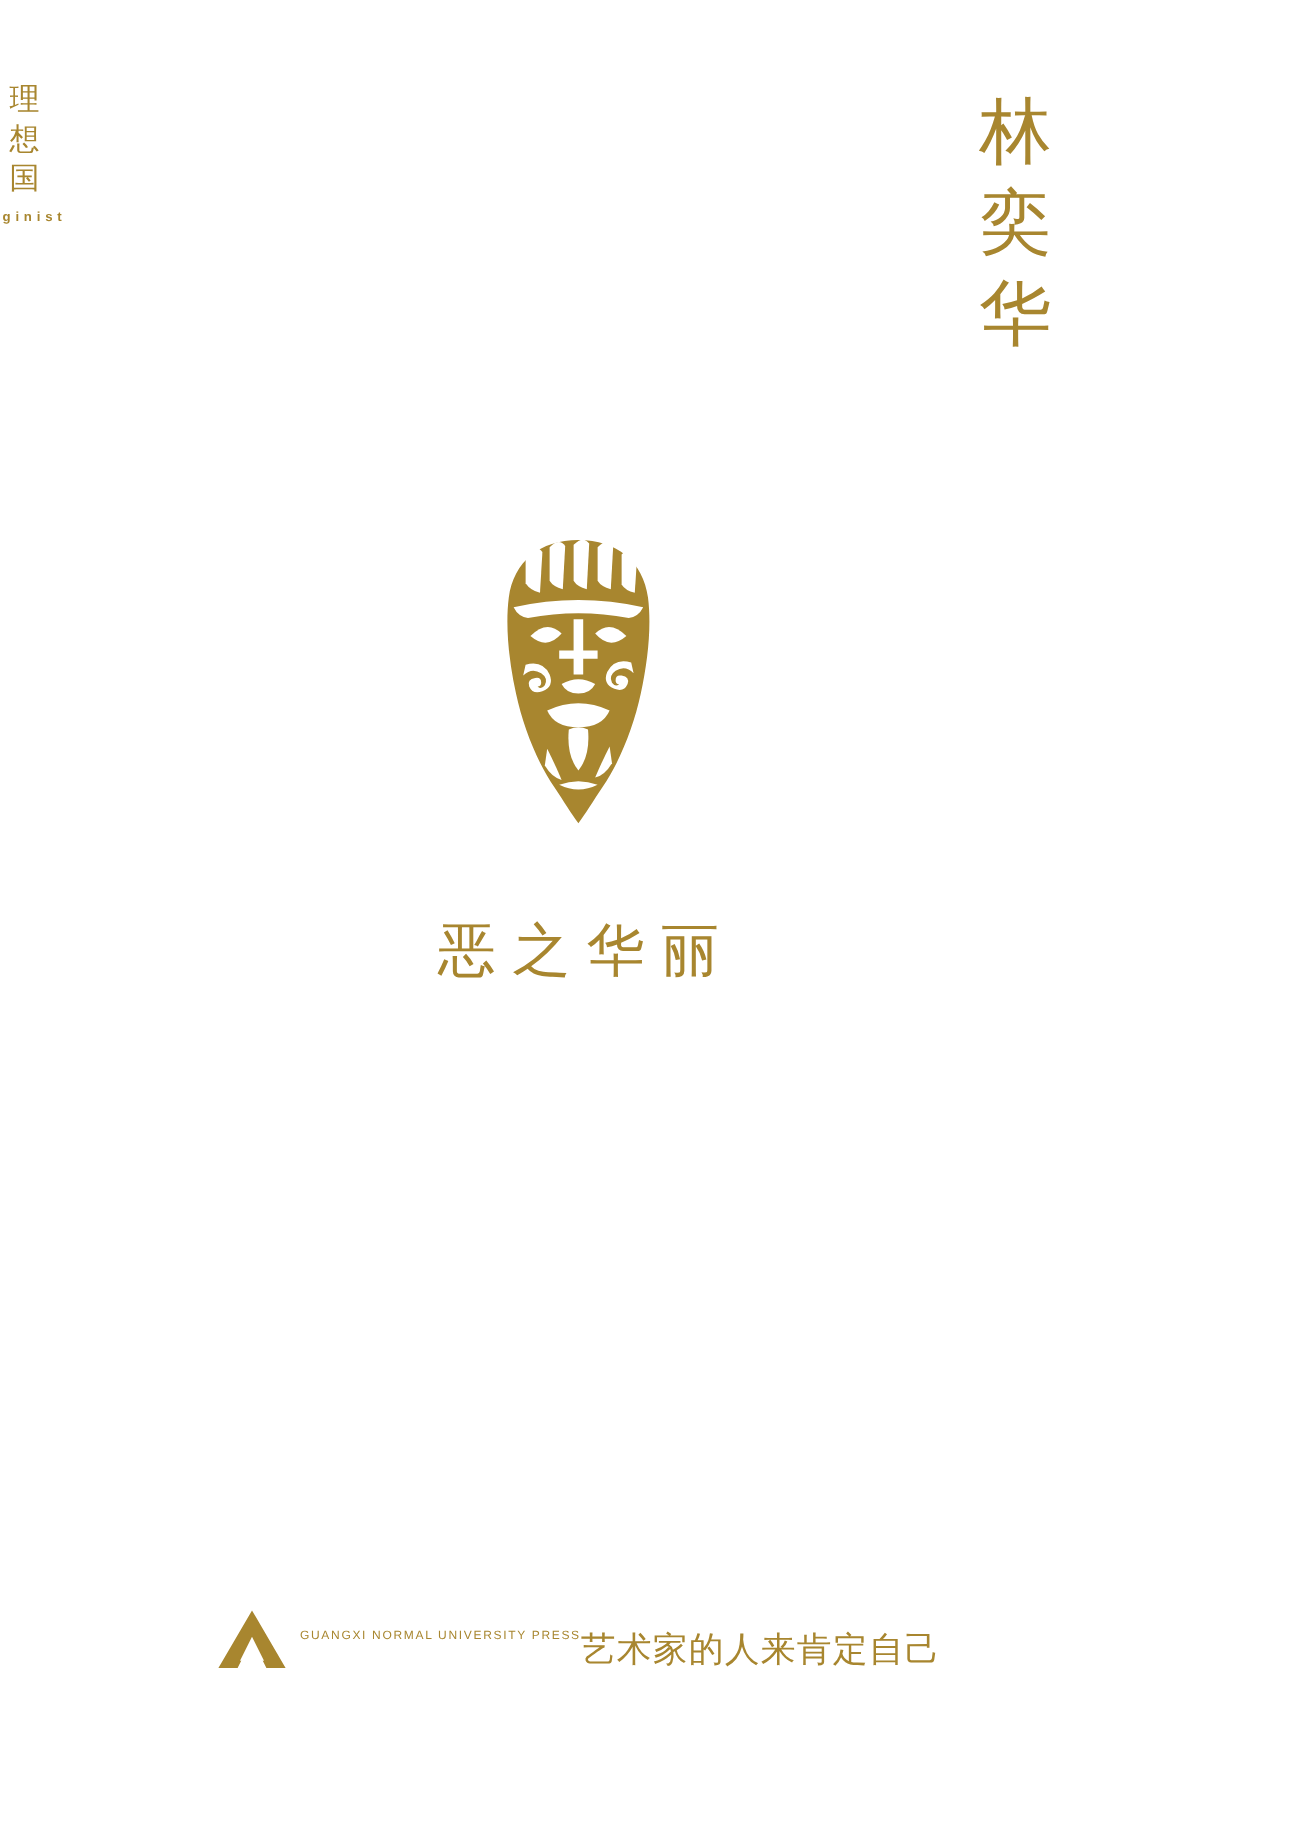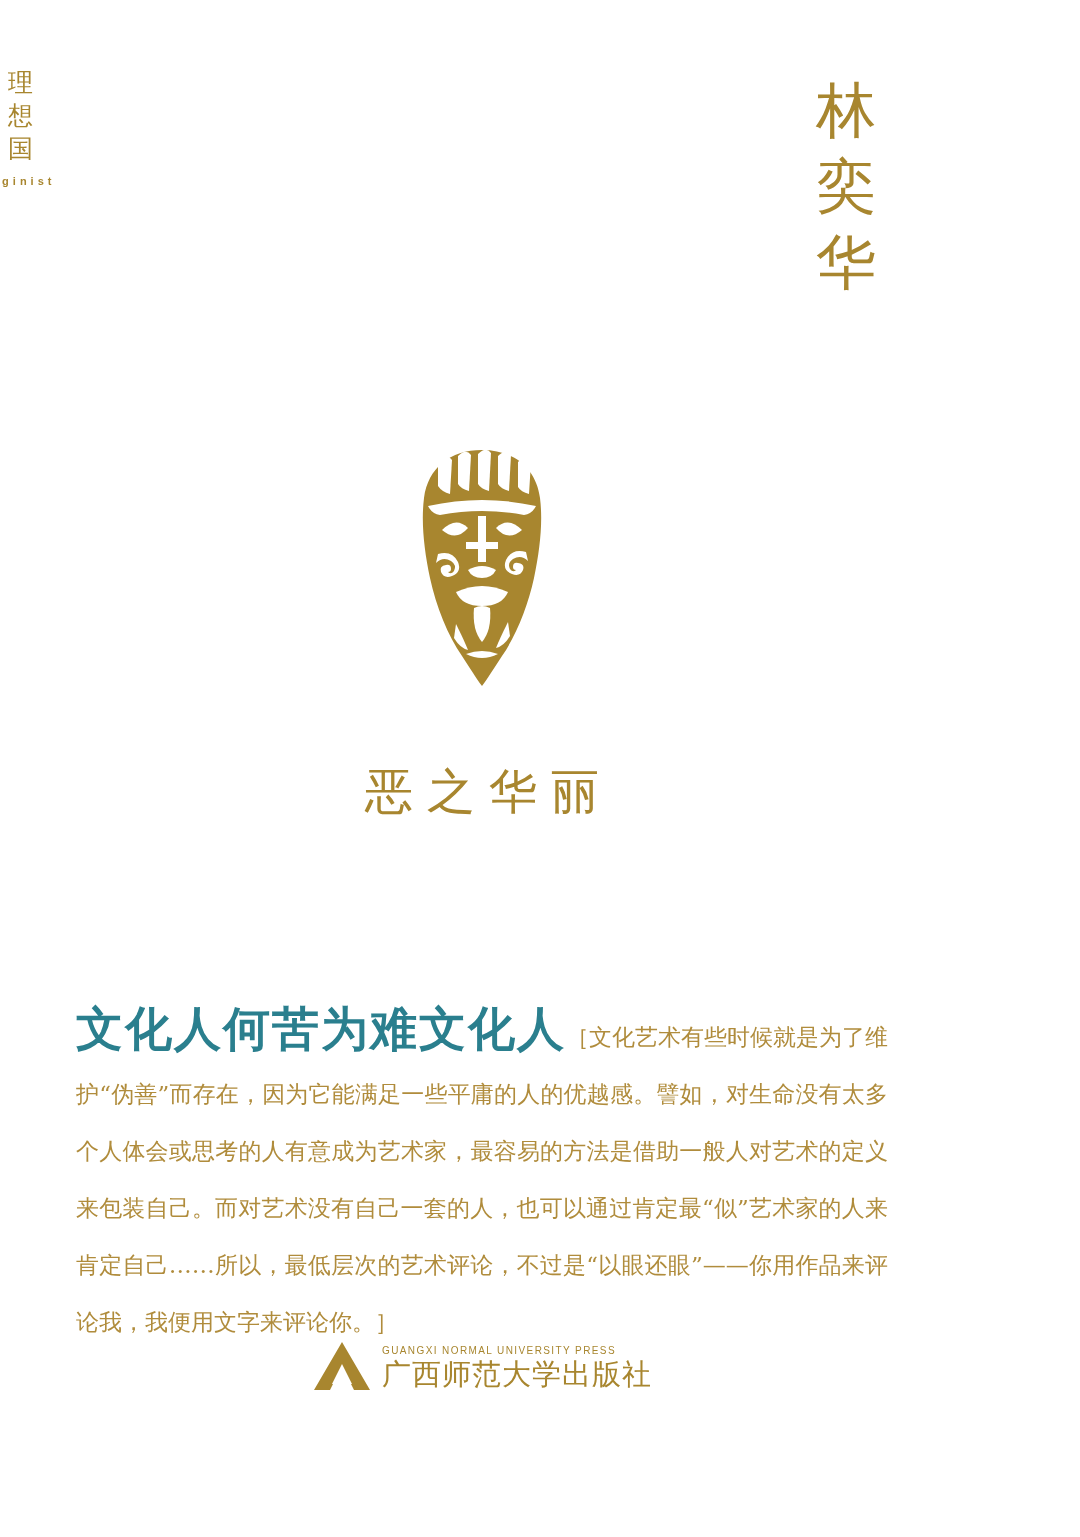--- a/index.html
+++ b/index.html
@@ -140,21 +140,20 @@
     align-items: flex-end;
   }
   .footer-mark {
     width: 60px;
     height: 52px;
     margin-right: 10px;
     flex: none;
   }
   .footer-text {
     display: flex;
-    flex-direction: column;
     align-items: flex-start;
     padding-bottom: 2px;
   }
   .footer-en {
     color: #a8862f;
     font-family: "Liberation Sans", sans-serif;
     font-size: 10px;
     letter-spacing: 1.4px;
     margin-bottom: 2px;
   }
@@ -223,30 +222,27 @@
 
         <path d="M54 178 q8 16 12 26 q-8 -2 -14 -12 Z"></path>
         <path d="M106 176 q-8 16 -12 26 q8 -2 14 -12 Z"></path>
         <path d="M64 208 q16 -6 32 0 q-16 8 -32 0 Z"></path>
       </g>
     </svg>
   </div>
 
   <div class="subtitle">恶之华丽</div>
 
-  <div class="maintext">
-    <p><span class="headline">文化人何苦为难文化人</span><span>［文化艺术有些时候就是为了维护“伪善”而存在，因为它能满足一些平庸的人的优越感。譬如，对生命没有太多个人体会或思考的人有意成为艺术家，最容易的方法是借助一般人对艺术的定义来包装自己。而对艺术没有自己一套的人，也可以通过肯定最“似”艺术家的人来肯定自己……所以，最低层次的艺术评论，不过是“以眼还眼”——你用作品来评论我，我便用文字来评论你。］</span></p>
-  </div>
 
   <div class="footer">
     <div class="footer-mark">
       <svg viewBox="0 0 60 52" width="60" height="52" aria-hidden="true">
         <path d="M30 2 L58 50 L42 50 L30 26 L18 50 L2 50 Z" fill="#a8862f"></path>
         <path d="M30 24 L40 44 L20 44 Z" fill="#ffffff"></path>
       </svg>
     </div>
     <div class="footer-text">
       <div class="footer-en">GUANGXI NORMAL UNIVERSITY PRESS</div>
-      <div class="footer-cn">广西师范大学出版社</div>
+      <div class="footer-cn">艺术家的人来肯定自己</div>
     </div>
   </div>
 
 </div>
 
 </body></html>

